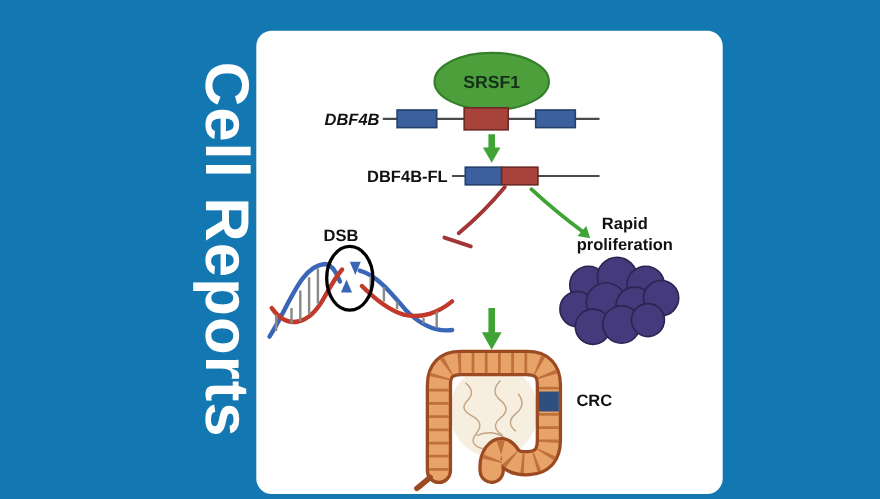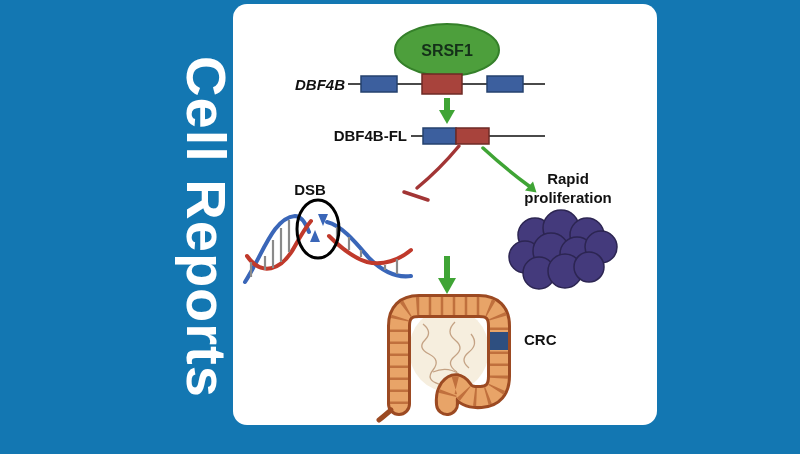--- a/index.html
+++ b/index.html
@@ -9,21 +9,21 @@
     font-family:"Liberation Sans", sans-serif;
   }
   .brand {
     position:absolute; left:-14px; top:195px; width:440px; height:64px;
     transform:rotate(90deg);
     color:#ffffff; font-weight:bold; font-size:56px;
     line-height:64px; text-align:center; letter-spacing:1px;
     white-space:nowrap; user-select:none;
   }
   .panel {
-    position:absolute; left:233px; top:4px; width:424px; height:421px;
+    position:absolute; left:233px; top:28px; width:424px; height:421px;
     background:#ffffff; border-radius:14px;
   }
   svg { display:block; }
   svg text { font-family:"Liberation Sans", sans-serif; }
 
   .lbl          { font-weight:bold; font-size:15px; fill:#111111; }
   .italic       { font-style:italic; }
   .protein-ellipse { fill:#4d9f3c; stroke:#35802a; stroke-width:2; }
   .protein-lbl  { font-weight:bold; font-size:16px; fill:#143019; }
 

